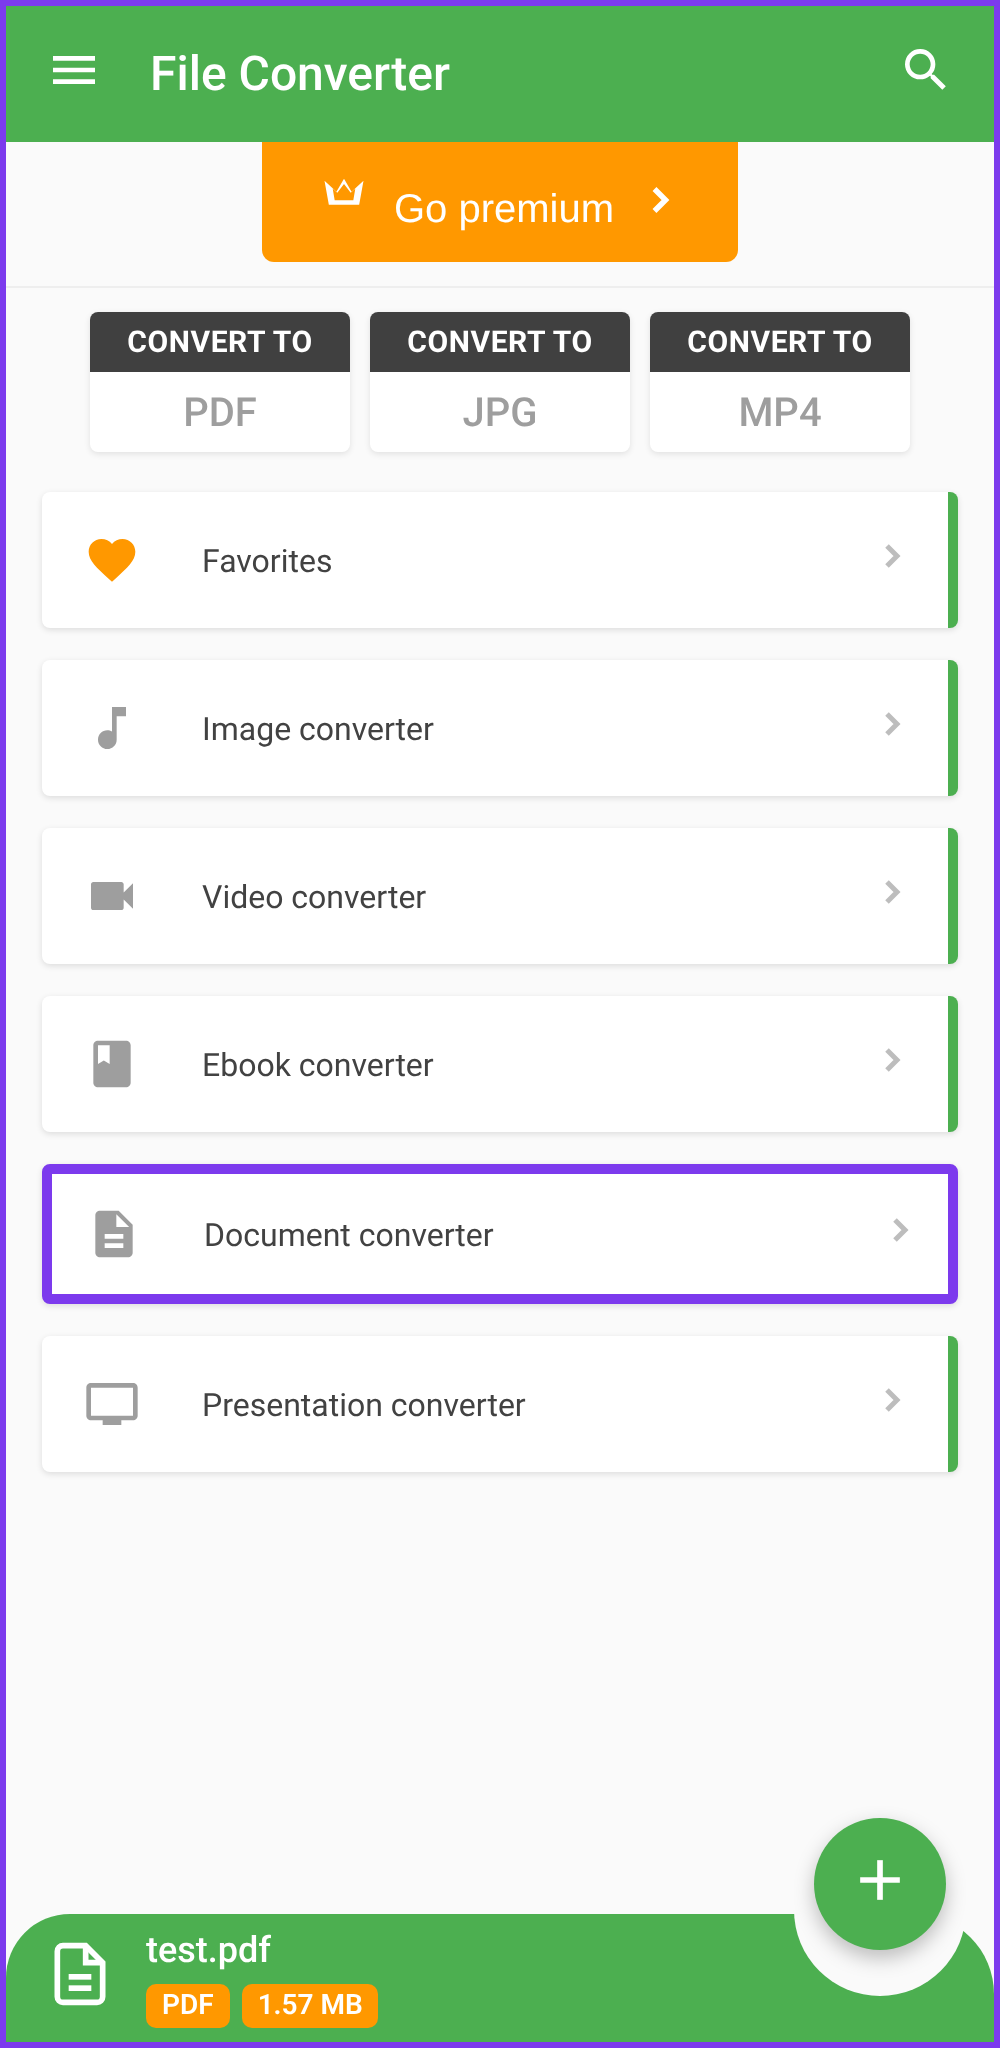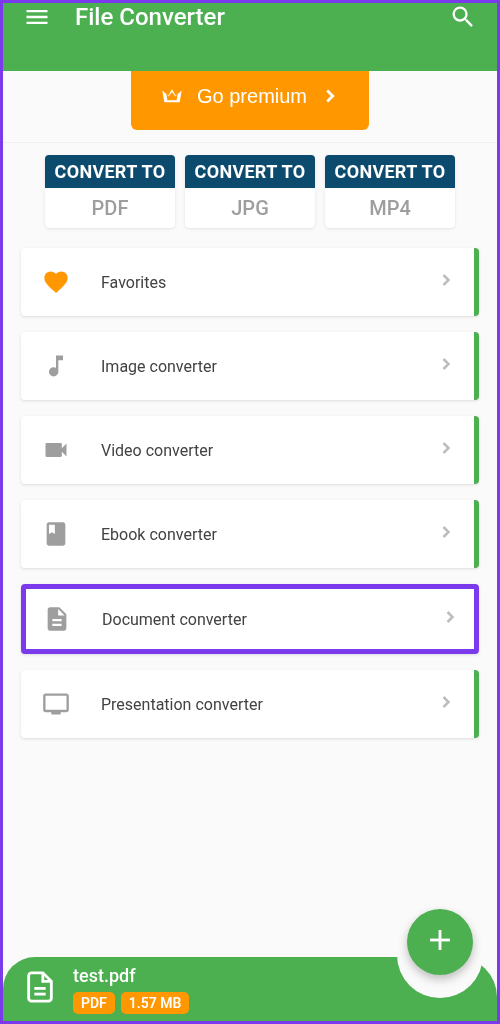--- a/index.html
+++ b/index.html
@@ -9,64 +9,65 @@
       font-family: -apple-system, BlinkMacSystemFont, 'Segoe UI', Roboto, sans-serif;
       background: #fafafa;
       overflow: hidden;
       position: relative;
     }
     .frame { border: 3px solid #7c3aed; width: 100%; height: 100%; position: relative; overflow: hidden; }
     .header {
       background: #4caf50;
       height: 68px;
       display: flex;
+      align-items: center;
       padding: 0 20px;
       gap: 24px;
     }
     .header-title { color: white; font-size: 24px; font-weight: 500; flex: 1; }
     .menu-icon, .search-icon { color: white; cursor: pointer; }
     .premium-banner {
       display: flex;
       justify-content: center;
       background: #fafafa;
       padding-bottom: 12px;
       border-bottom: 1px solid #eee;
     }
     .premium-btn {
       background: #ff9800;
       color: white;
       border: none;
       padding: 14px 28px;
       font-size: 20px;
       font-weight: 500;
       display: flex;
-      align-items: flex-start;
+      align-items: flex-end;
       gap: 12px;
       border-radius: 0 0 6px 6px;
       cursor: pointer;
     }
     .convert-row {
       display: flex;
       gap: 10px;
       padding: 12px 42px;
       justify-content: center;
     }
     .convert-card {
       flex: 1;
       background: white;
       border-radius: 4px;
       box-shadow: 0 1px 3px rgba(0,0,0,0.1);
       overflow: hidden;
       cursor: pointer;
       text-align: center;
     }
     .convert-top {
-      background: #0c4a6e;
+      background: #404040;
       color: white;
-      font-size: 18px;
+      font-size: 15px;
       font-weight: 700;
       padding: 6px 4px;
       letter-spacing: 0.3px;
     }
     .convert-bottom {
       color: #9e9e9e;
       font-size: 20px;
       font-weight: 500;
       padding: 8px 4px;
     }

